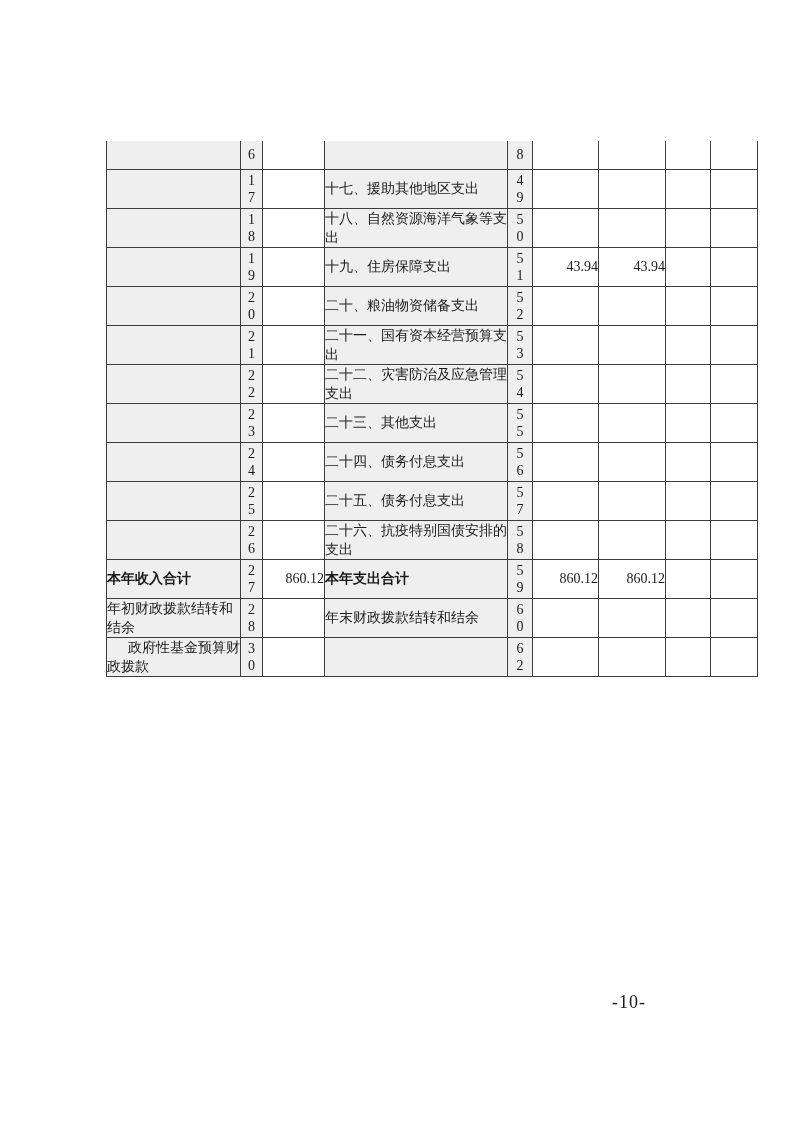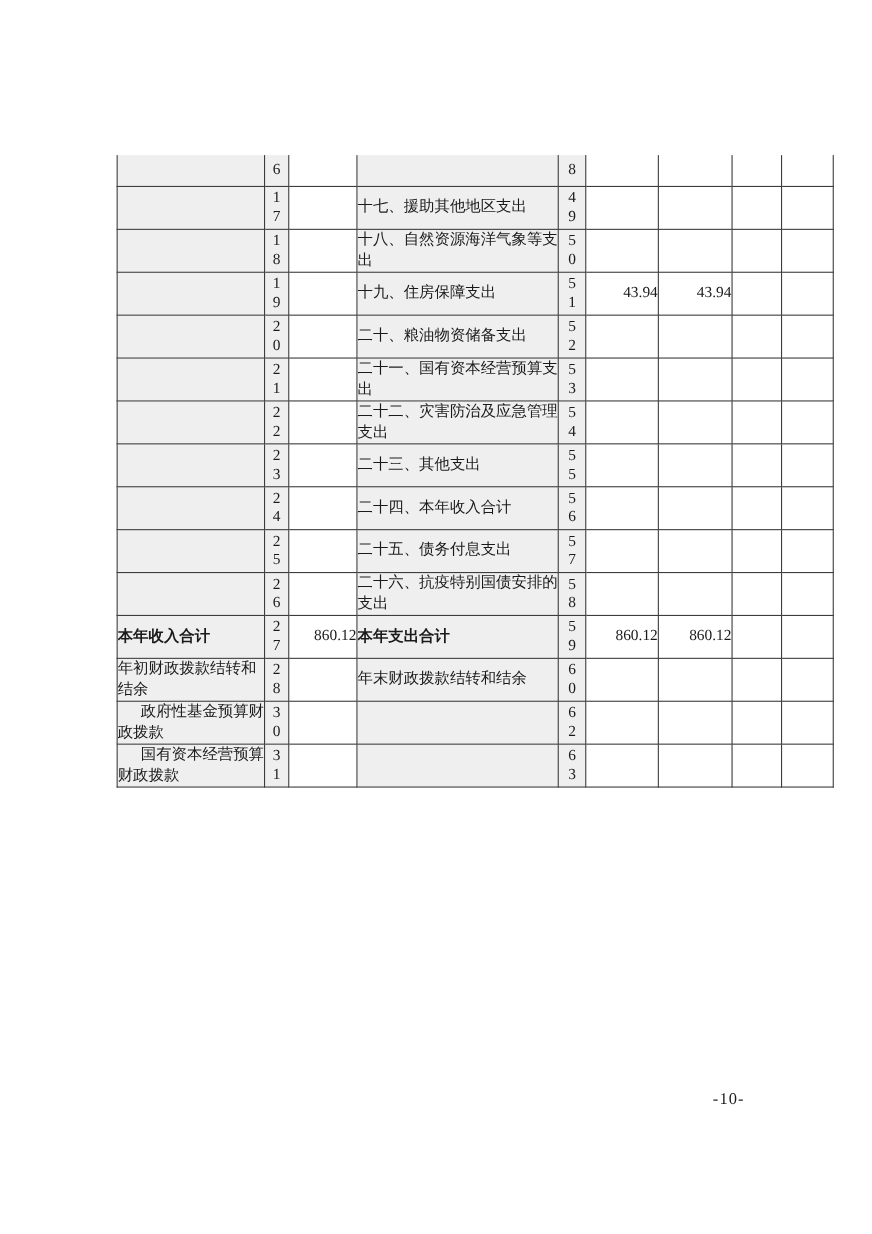--- a/index.html
+++ b/index.html
@@ -65,23 +65,23 @@
     position: absolute;
     left: 106px;
     top: 792px;
     width: 641px;
     font-size: 14px;
     line-height: 20px;
     text-align: justify;
   }
   .page-number {
     position: absolute;
-    left: 648px;
+    left: 612px;
     top: 992px;
-    font-size: 15px;
+    font-size: 18px;
     letter-spacing: 1px;
   }
 </style>
 </head>
 <body>
 
 <div class="page">
 
   <table class="budget">
     <colgroup>
@@ -181,21 +181,21 @@
       <td class="c-no gray">5<br>5</td>
       <td class="c-amt"></td>
       <td class="c-amt"></td>
       <td class="c-amt"></td>
       <td class="c-amt"></td>
     </tr>
         <tr>
       <td class="c-label gray"></td>
       <td class="c-no gray">2<br>4</td>
       <td class="c-amt"></td>
-      <td class="c-item gray">二十四、本年收入合计</td>
+      <td class="c-item gray">二十四、债务付息支出</td>
       <td class="c-no gray">5<br>6</td>
       <td class="c-amt"></td>
       <td class="c-amt"></td>
       <td class="c-amt"></td>
       <td class="c-amt"></td>
     </tr>
         <tr>
       <td class="c-label gray"></td>
       <td class="c-no gray">2<br>5</td>
       <td class="c-amt"></td>
@@ -243,30 +243,19 @@
       <td class="c-label gray indent-label">政府性基金预算财政拨款</td>
       <td class="c-no gray">3<br>0</td>
       <td class="c-amt"></td>
       <td class="c-item gray"></td>
       <td class="c-no gray">6<br>2</td>
       <td class="c-amt"></td>
       <td class="c-amt"></td>
       <td class="c-amt"></td>
       <td class="c-amt"></td>
     </tr>
-        <tr>
-      <td class="c-label gray indent-label">国有资本经营预算财政拨款</td>
-      <td class="c-no gray">3<br>1</td>
-      <td class="c-amt"></td>
-      <td class="c-item gray"></td>
-      <td class="c-no gray">6<br>3</td>
-      <td class="c-amt"></td>
-      <td class="c-amt"></td>
-      <td class="c-amt"></td>
-      <td class="c-amt"></td>
-    </tr>
       </tbody>
   </table>
 
 
   <div class="page-number">-10-</div>
 
 </div>
 
 </body></html>

